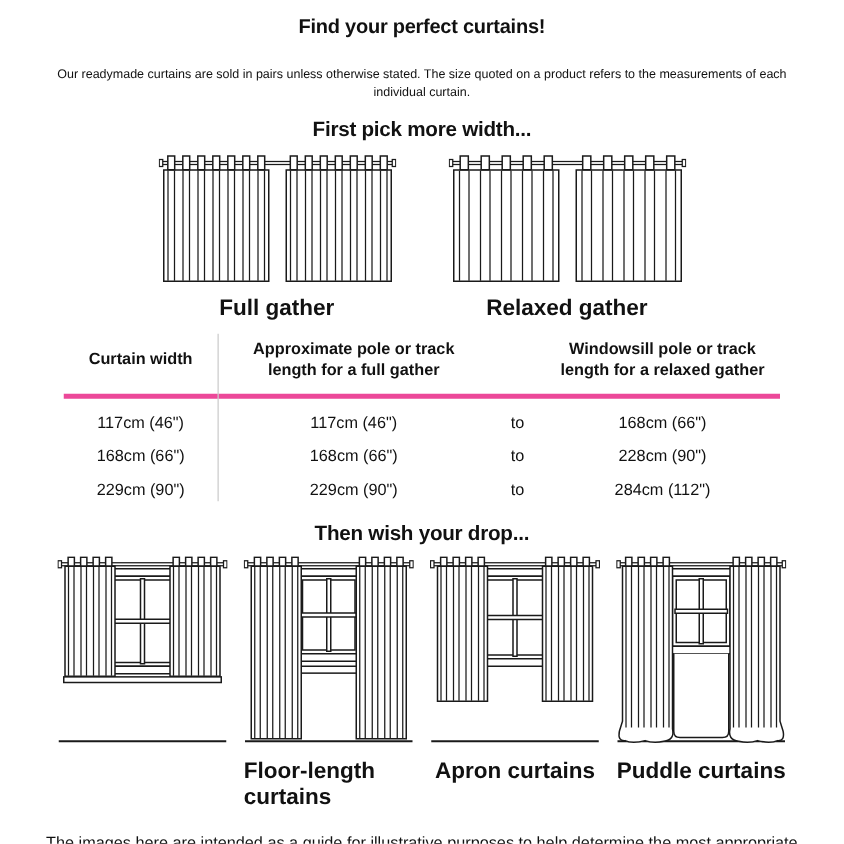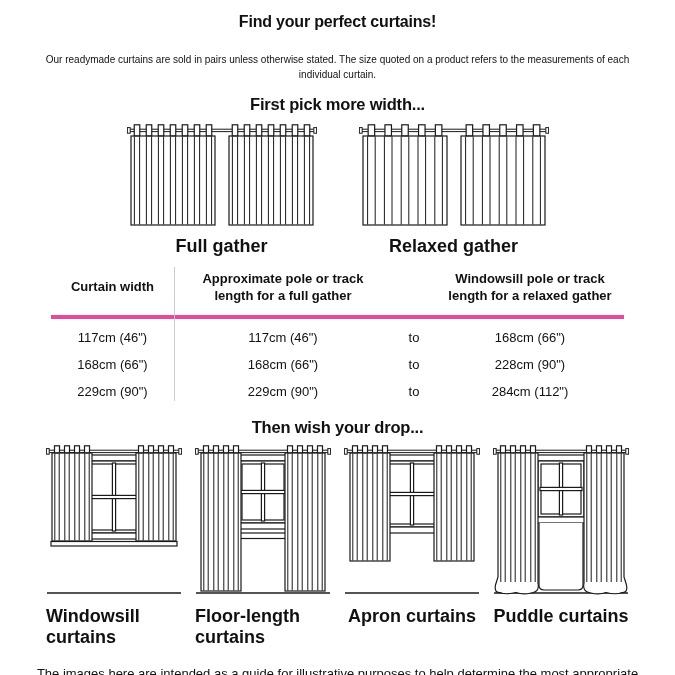--- a/index.html
+++ b/index.html
@@ -221,21 +221,20 @@
           <rect x="102.5" y="0.8" width="5" height="7" class="bd"></rect>
           <line x1="112.8" y1="8.5" x2="112.8" y2="95.5" class="th"></line>
           <line x1="117.2" y1="8.5" x2="117.2" y2="95.5" class="th"></line>
           <rect x="112.5" y="0.8" width="5" height="7" class="bd"></rect>
           <line x1="122.8" y1="8.5" x2="122.8" y2="95.5" class="th"></line>
           <line x1="127.2" y1="8.5" x2="127.2" y2="95.5" class="th"></line>
           <rect x="122.5" y="0.8" width="5" height="7" class="bd"></rect>
           <rect x="5" y="96.5" width="126" height="4.5" class="bd"></rect>
           <line x1="1" y1="148" x2="135" y2="148" class="fl"></line>
         </svg>
-      <div class="fig-label">Windowsill curtains</div>
     </div>
     <div class="drop-cell">
       <svg id="fig-floor" width="136" height="152" viewBox="0 0 136 152">
           <rect x="1.2" y="5.2" width="133.6" height="2.4" class="th"></rect>
           <rect x="0.4" y="3.6" width="2.8" height="5.6" class="th"></rect>
           <rect x="132.8" y="3.6" width="2.8" height="5.6" class="th"></rect>
           <rect x="34" y="10" width="68" height="6" class="bd"></rect>
           <rect x="44" y="16" width="48" height="62" class="bd"></rect>
           <rect x="47" y="19" width="42" height="56" class="bd"></rect>
           <rect x="66.4" y="18" width="3.2" height="58" class="bd"></rect>

